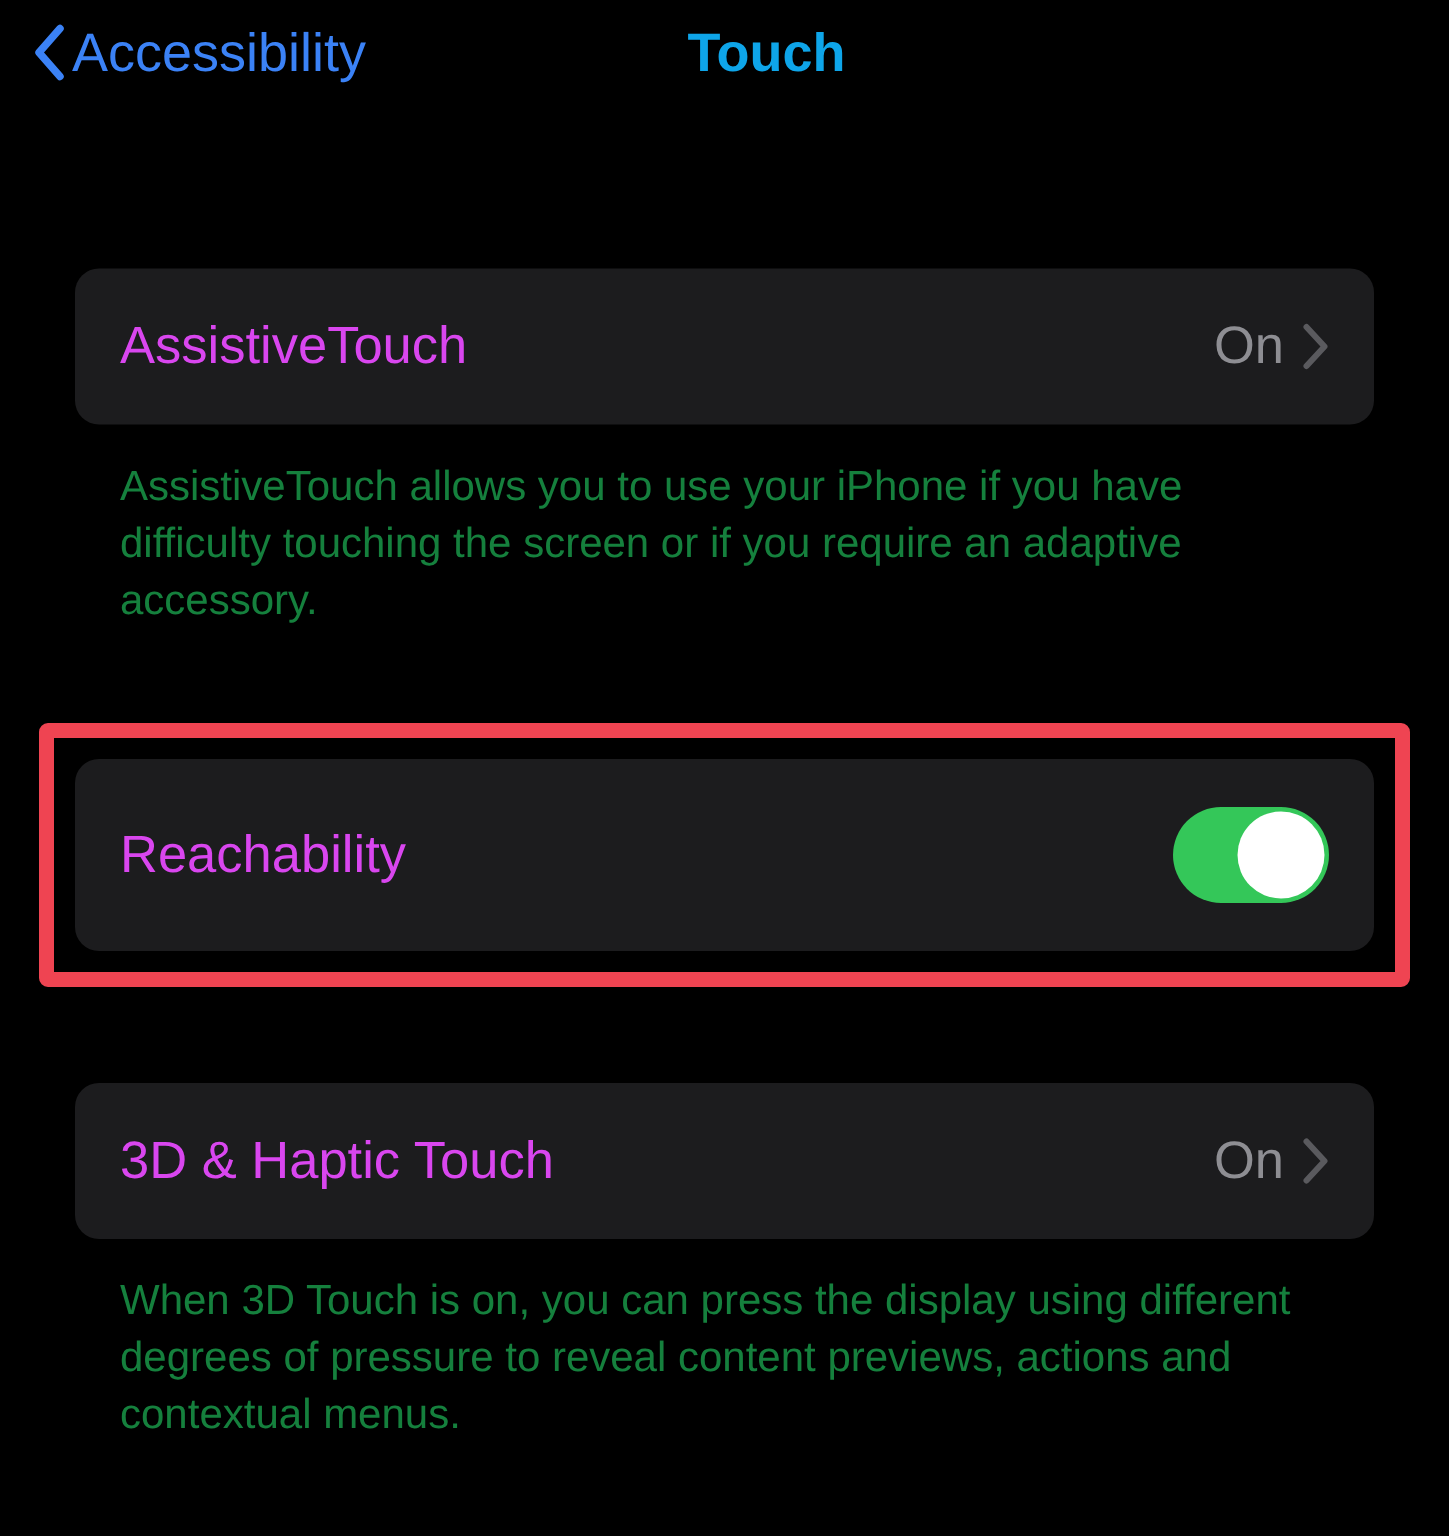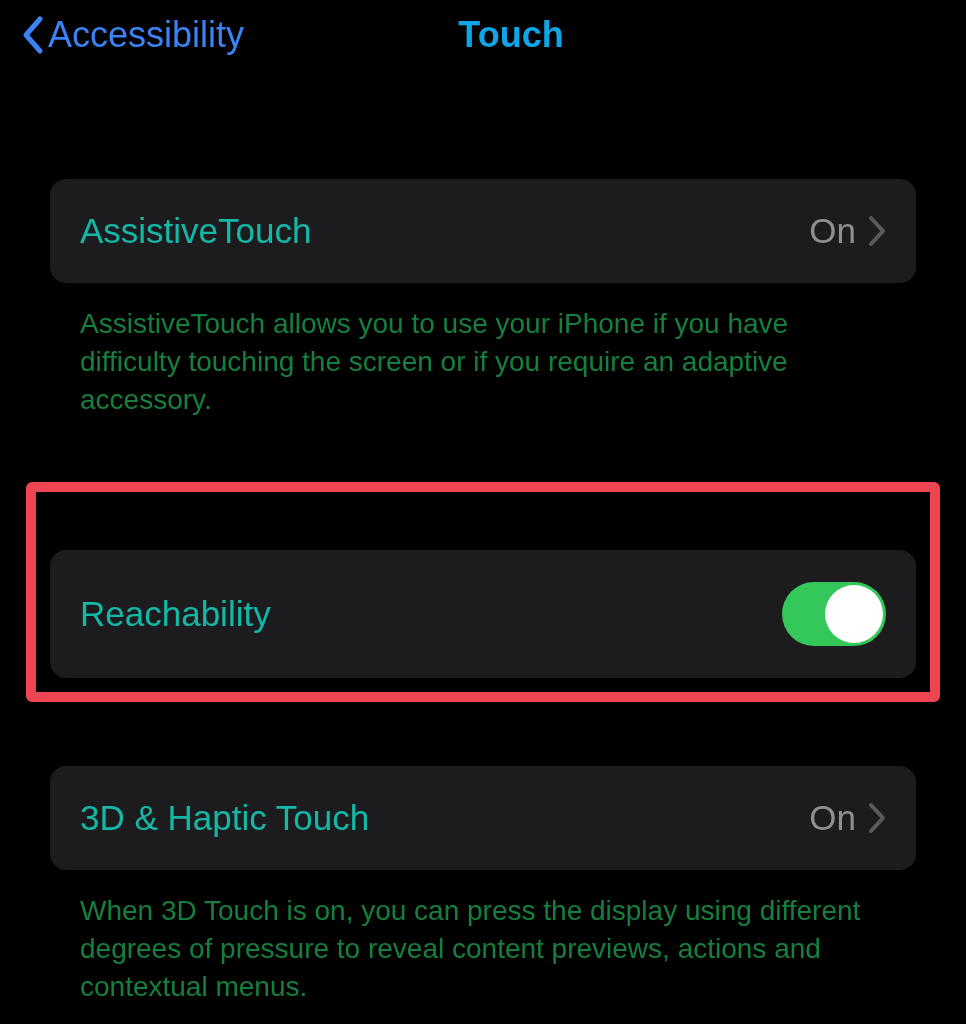--- a/index.html
+++ b/index.html
@@ -53,21 +53,21 @@
       border-radius: 16px;
       padding: 32px 30px;
       display: flex;
       align-items: center;
       justify-content: space-between;
       cursor: pointer;
     }
     .row-label {
       font-size: 35px;
       font-weight: 400;
-      color: #14b8a6;
+      color: #d946ef;
     }
     .row-right {
       display: flex;
       align-items: center;
       gap: 12px;
     }
     .row-value {
       font-size: 35px;
       color: #8e8e93;
       font-weight: 400;
@@ -91,21 +91,20 @@
       height: 64px;
     }
     .highlight-box {
       border: 10px solid #ef4452;
       border-radius: 6px;
       margin: 0 -24px;
       padding: 14px 14px;
     }
     .highlight-box .settings-row {
       border-radius: 16px;
-      margin-top: 44px;
     }
     .toggle-switch {
       width: 104px;
       height: 64px;
       background: #34c759;
       border-radius: 32px;
       position: relative;
       cursor: pointer;
     }
     .toggle-knob {

